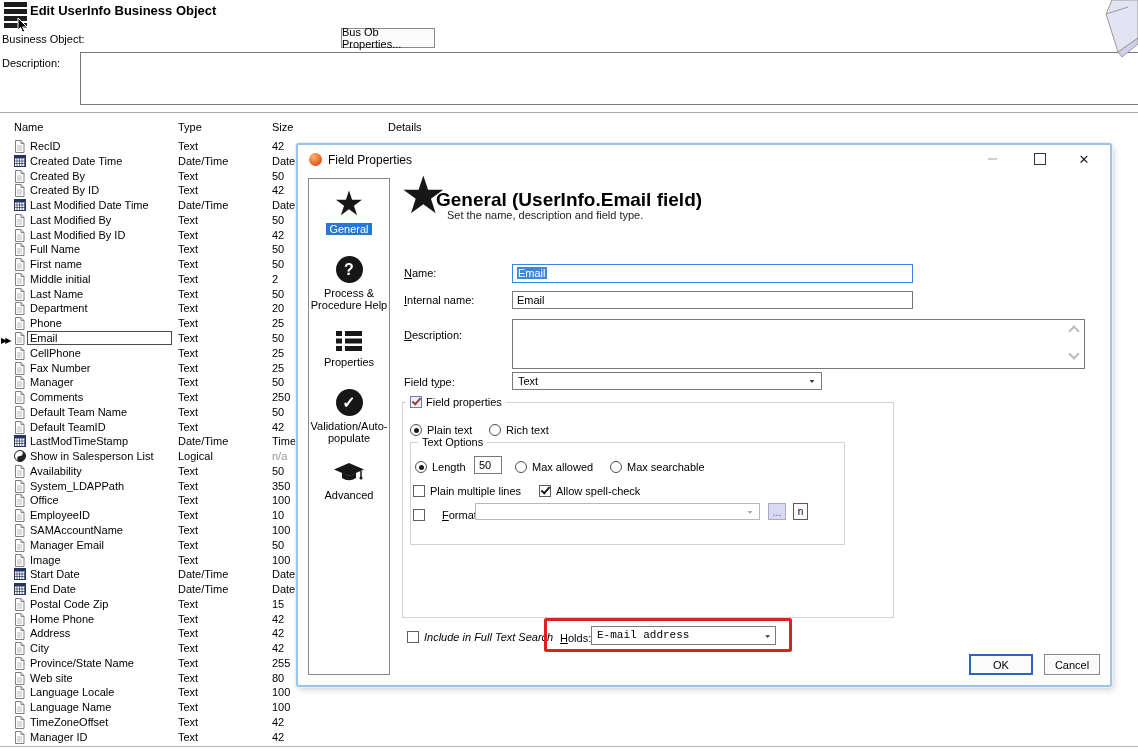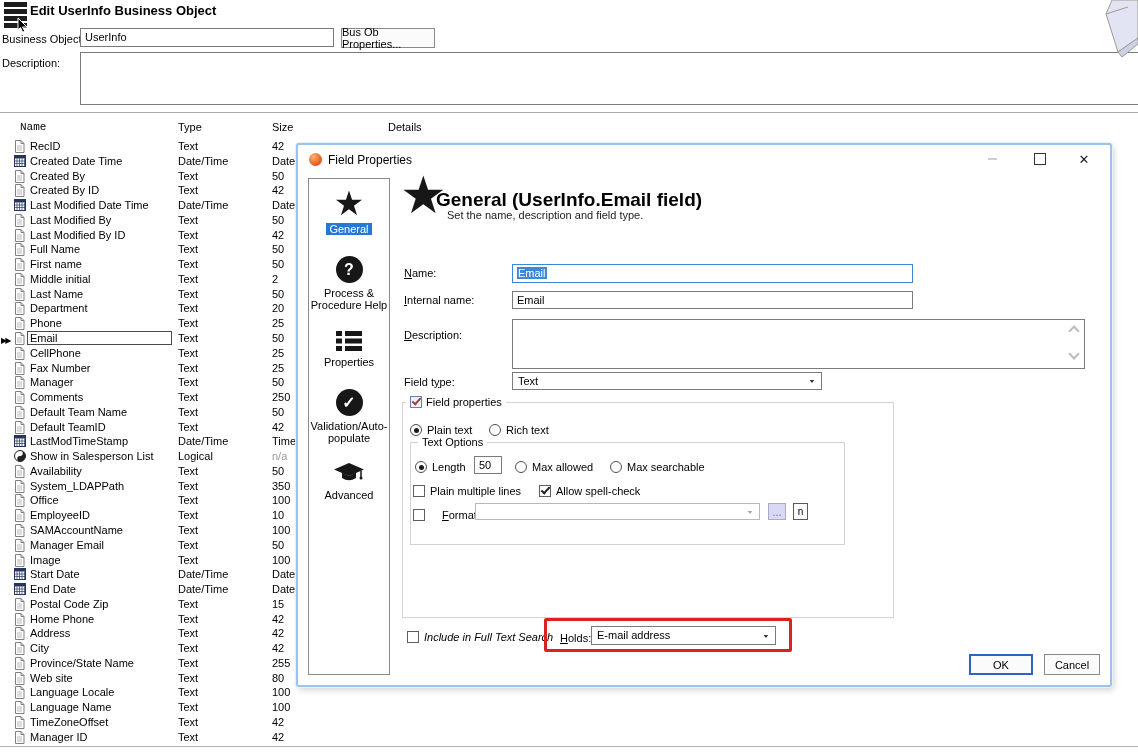--- a/index.html
+++ b/index.html
@@ -96,38 +96,37 @@
           <rect x="1" y="8" width="23" height="5"></rect>
         <rect x="1" y="15" width="23" height="5"></rect>
           <rect x="1" y="22" width="23" height="5"></rect>
       </g>
       <polygon points="15,17 24,26 19.5,26 22,30.5 19.5,31 17.5,26.5 15,29" fill="#000" stroke="#fff" stroke-width="1"></polygon>
     </svg>
   </span>
   <span class="lbl bold" style="left:30px;top:3px;font-size:13px;">Edit UserInfo Business Object</span>
 
   <span class="lbl" style="left:2px;top:33px;">Business Object:</span>
-  <div class="input" style="left:80px;top:28px;width:254px;height:19px;">UserInfo</div>
   <div class="btn" style="left:341px;top:28px;width:94px;height:20px;">Bus Ob Properties...</div>
 
   <span class="lbl" style="left:2px;top:57px;">Description:</span>
   <div class="input" style="left:80px;top:52px;width:1062px;height:53px;"></div>
 
   <span class="abs" style="left:1078px;top:0;">
     <svg width="60" height="58" viewBox="0 0 60 58">
       <polygon points="34,0 60,0 60,38 40,52 28,14" fill="#e2e3f3" stroke="#9d9d90"></polygon>
       <polygon points="40,52 60,38 60,44 44,57" fill="#cdd0e9" stroke="#9d9d90"></polygon>
       <line x1="28" y1="14" x2="50" y2="7" stroke="#9d9d90"></line>
     </svg>
   </span>
 
   <div class="hline" style="left:0;top:112px;width:1138px;"></div>
 
   <div class="grid-header">
-    <span style="left:20px;font-family:Liberation Mono, monospace;">Name</span>
+    <span style="left:14px;">Name</span>
     <span style="left:178px;">Type</span>
     <span style="left:272px;">Size</span>
     <span style="left:388px;">Details</span>
   </div>
 
   <div>
       <div class="grid-row" style="top: 139px;">
     <span class="row-marker"></span>
     <span class="c-icon"><svg width="11" height="13" viewBox="0 0 11 13">
             <path d="M1.5 .5 H7 L10 3.5 V12.5 H1.5 Z" fill="#fff" stroke="#808080"></path>
@@ -734,21 +733,21 @@
       <span></span>
       <span class="dd-arrow">▼</span>
     </div>
     <div class="btn" style="left:470px;top:358px;width:18px;height:17px;background:#d7daf2;border-color:#a7abc8;color:#6a6f8e;">...</div>
     <div class="btn" style="left:495px;top:358px;width:15px;height:17px;font-size:10px;border-color:#55586e;">n</div>
 
     <span class="cb" style="left:109px;top:486px;"></span>
     <span class="lbl" style="left:126px;top:486px;font-style:italic;">Include in Full Text Search</span>
 
     <span class="lbl" style="left:262px;top:487px;"><u>H</u>olds:</span>
-    <div class="dd" style="left:293px;top:481px;width:185px;height:19px;">
+    <div class="dd" style="left:293px;top:481px;width:185px;height:19px;font-family:Liberation Mono, monospace;">
       <span>E-mail address</span>
       <span class="dd-arrow">▼</span>
     </div>
     <div class="annot" style="left:246px;top:473px;width:248px;height:34px;"></div>
 
     <div class="btn ok-btn" style="left:671px;top:509px;width:64px;height:21px;">OK</div>
     <div class="btn" style="left:746px;top:509px;width:56px;height:21px;">Cancel</div>
   </div>
 </div>
 

